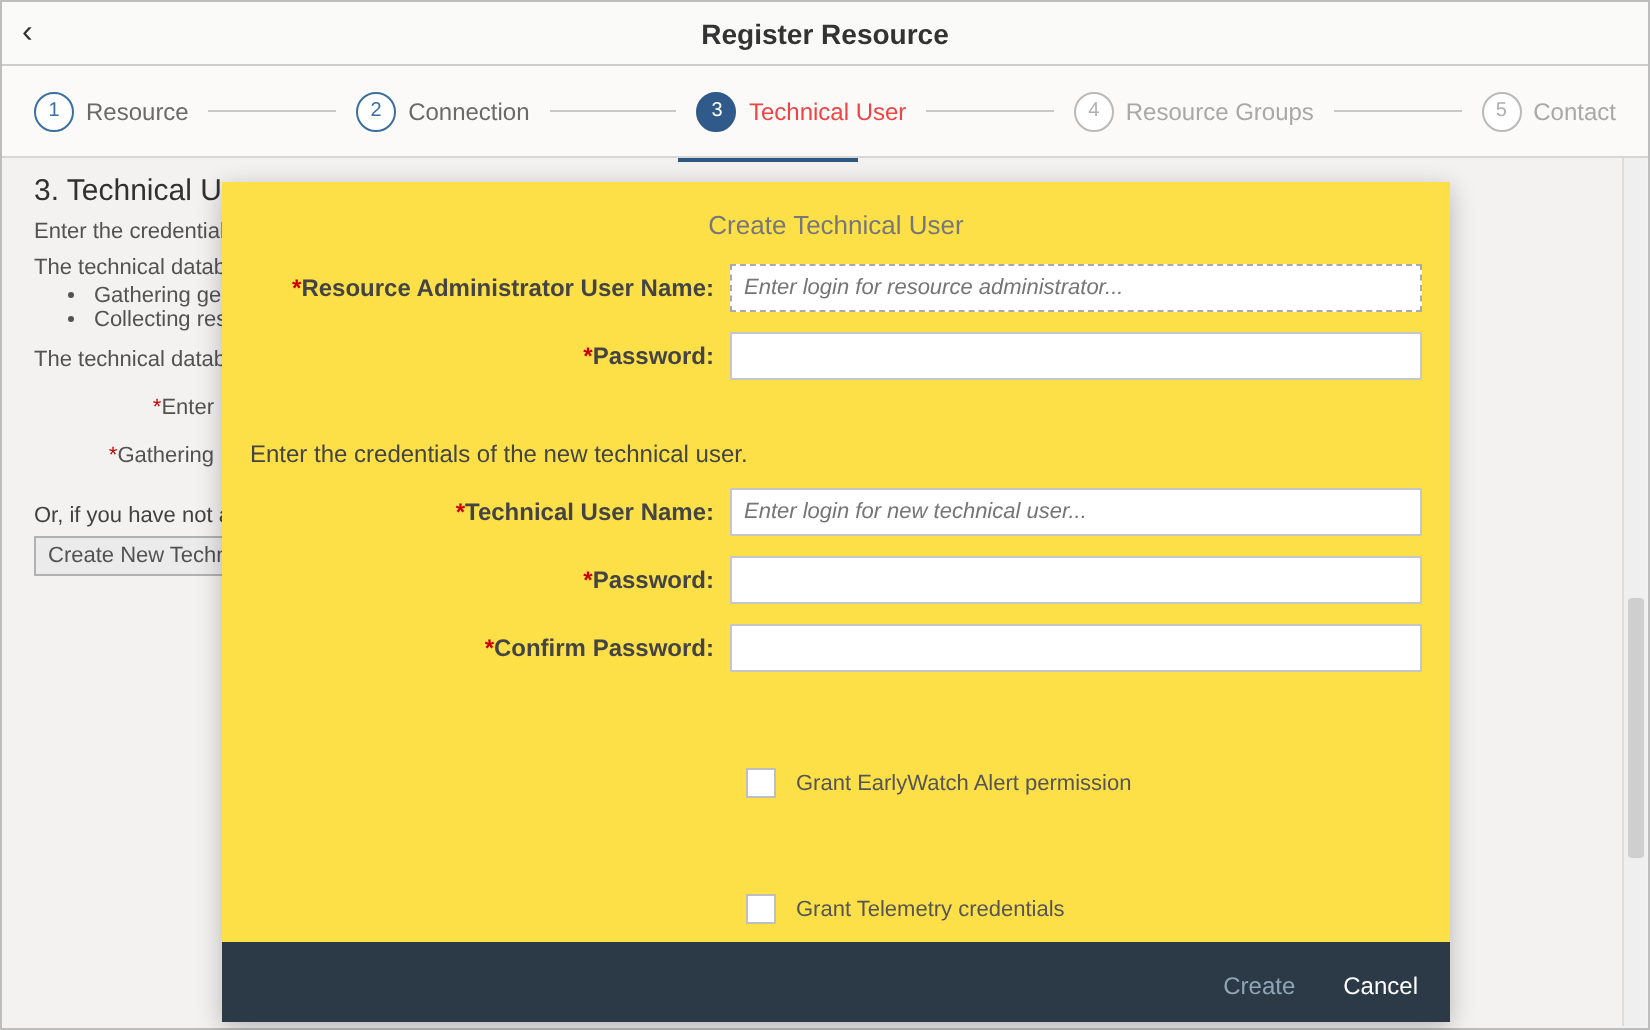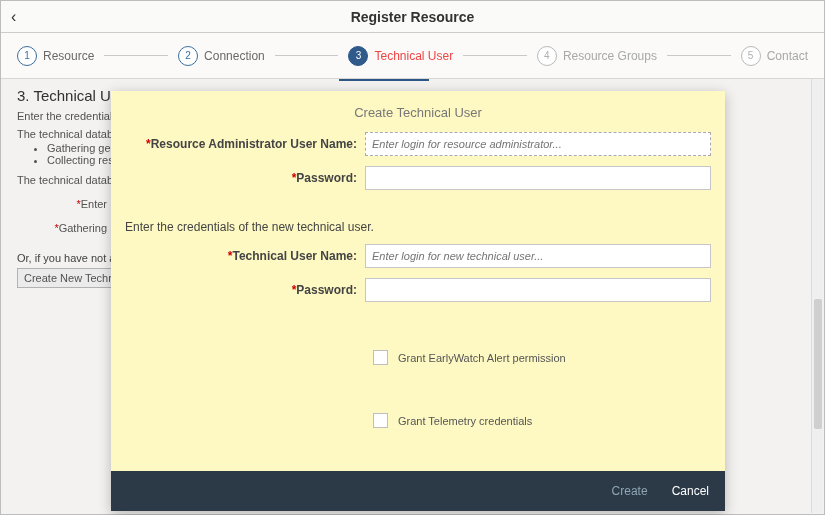--- a/index.html
+++ b/index.html
@@ -29,34 +29,34 @@
   .bg-content .db { font-size: 11px; color: #555; margin-bottom: 2px; }
   .bg-content ul { list-style: disc; padding-left: 30px; font-size: 11px; color: #555; }
   .bg-content .lbl-row { font-size: 11px; color: #555; margin-top: 12px; }
   .bg-content .lbl { display: inline-block; width: 90px; text-align: right; }
   .bg-content .req { color: #c00; }
   .bg-content .or-line { font-size: 11px; margin-top: 18px; }
   .bg-content .create-btn { margin-top: 4px; border: 1px solid #b8b8b8; background: #f3f3f3; font-size: 11px; padding: 3px 6px; color: #555; display: inline-block; }
 
   
   .backdrop { position: absolute; left: 0; right: 0; bottom: 0; top: 78px; background: rgba(0,0,0,0.03); }
-  .modal { position: absolute; left: 110px; top: 90px; width: 614px; height: 420px; background: #fef9c3; box-shadow: 0 3px 12px rgba(0,0,0,0.25); display: flex; flex-direction: column; }
+  .modal { position: absolute; left: 110px; top: 90px; width: 614px; height: 420px; background: #fde047; box-shadow: 0 3px 12px rgba(0,0,0,0.25); display: flex; flex-direction: column; }
   .modal .m-title { text-align: center; font-size: 13px; color: #777; padding: 14px 0 12px 0; }
   .modal .m-body { flex: 1; padding: 0 14px 10px 14px; font-size: 12px; color: #444; overflow: hidden; }
   .m-body .instr { font-size: 12px; color: #444; line-height: 1.35; margin-bottom: 12px; }
   .form-row { display: flex; align-items: center; margin-bottom: 10px; }
   .form-row .flabel { width: 240px; text-align: right; padding-right: 8px; font-size: 12px; color: #444; font-weight: bold; }
   .form-row .flabel .req { color: #c00; }
   .form-row input[type="text"], .form-row input[type="password"] { flex: 1; height: 24px; border: 1px solid #c6c6c6; padding: 2px 6px; font-size: 11px; font-style: italic; color: #888; }
   .form-row input.dashed { border: 1px dashed #aaa; }
   .section2 { margin-top: 30px; margin-bottom: 10px; font-size: 12px; color: #444; }
   .check-row { display: flex; align-items: center; margin-left: 248px; margin-bottom: 12px; font-size: 11px; color: #555; gap: 10px; margin-top: 48px; }
   .check-row .chk { width: 15px; height: 15px; border: 1px solid #bfbfbf; background: #fff; display: inline-block; }
 
-  .m-footer { height: 40px; background: #2b3a46; display: flex; align-items: center; justify-content: flex-end; padding: 0 16px; gap: 24px; font-size: 12px; }
+  .m-footer { height: 40px; background: #2b3a46; display: flex; align-items: flex-end; justify-content: flex-end; padding: 11px 16px; gap: 24px; font-size: 12px; }
   .m-footer .btn { color: #d6dde3; cursor: pointer; }
   .m-footer .btn.primary { color: #8fa6b5; }
   .m-footer .btn.cancel { color: #fff; }
 
   .scrollbar { position: absolute; right: 1px; top: 78px; bottom: 1px; width: 12px; background: #efefef; border-left: 1px solid #dcdcdc; }
   .scrollbar .thumb { position: absolute; left: 2px; top: 220px; width: 8px; height: 130px; background: #cfcfcf; border-radius: 2px; }
 </style>
 </head>
 <body>
 
@@ -127,20 +127,24 @@
       <div class="section2">Enter the credentials of the new technical user.</div>
 
       <div class="form-row">
         <div class="flabel"><span class="req">*</span><span>Technical User Name:</span></div>
         <input type="text" placeholder="Enter login for new technical user..." style="">
       </div>
       <div class="form-row">
         <div class="flabel"><span class="req">*</span><span>Password:</span></div>
         <input type="password" style="">
       </div>
+      <div class="form-row">
+        <div class="flabel"><span class="req">*</span><span>Confirm Password:</span></div>
+        <input type="password" style="">
+      </div>
 
       <div class="check-row">
         <span class="chk"></span>
         <span>Grant EarlyWatch Alert permission</span>
       </div>
       <div class="check-row">
         <span class="chk"></span>
         <span>Grant Telemetry credentials</span>
       </div>
     </div>

